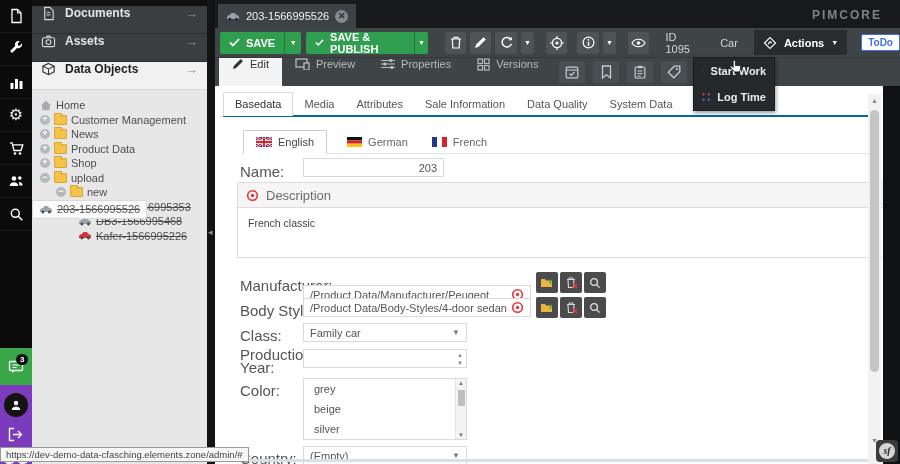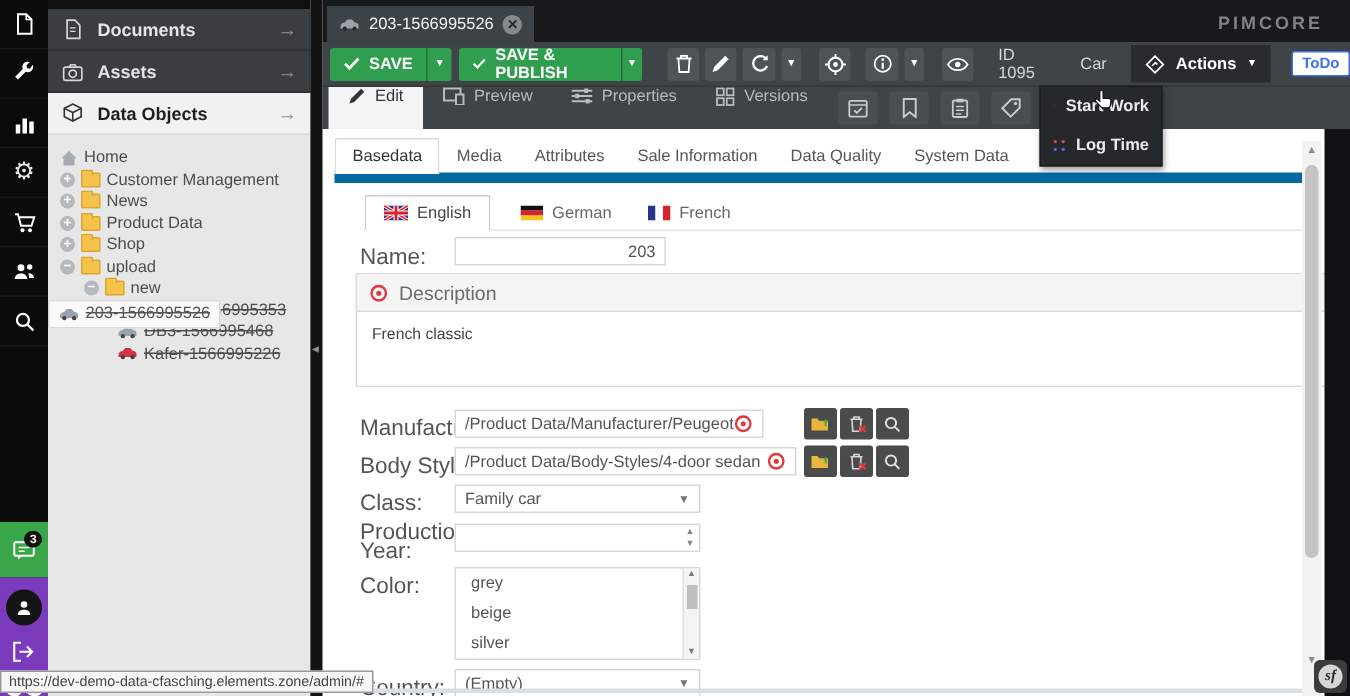--- a/index.html
+++ b/index.html
@@ -18,21 +18,21 @@
   .rail-purple { position:absolute; left:0; top:385px; width:32px; height:79px; background:#7c3abd; }
   .rail-avatar { position:absolute; left:4px; top:8px; width:24px; height:24px; border-radius:50%;
                  background:#141414; display:flex; align-items:center; justify-content:center; }
   .rail-logout { position:absolute; left:7px; top:42px; }
   .rail-logo { position:absolute; left:3px; top:64px; color:#fff; font-weight:bold; font-size:17px;
                letter-spacing:1px; }
   .gear-glyph { color:#e8e8e8; font-size:16px; line-height:16px; }
 
   
   .panel { position:absolute; left:32px; top:0; width:175px; height:464px; background:#101010; z-index:10; }
-  .acc-head { height:28px; margin-top:0; background:#3a3e41; display:flex; align-items:center;
+  .acc-head { height:28px; margin-top:0; background:#3a3e41; display:flex; align-items:flex-start;
               padding:0 9px; gap:9px; border-bottom:1px solid #2c2f32; cursor:pointer; }
   .acc-head .lbl { color:#e3e6e8; font-size:12px; font-weight:bold; flex:1; }
   .acc-head .arr { color:#8d9397; font-size:13px; }
   .acc-head.light { background:#f1f1f1; border-bottom:1px solid #d7d7d7; }
   .acc-head.light .lbl { color:#1e1e1e; }
   .acc-head.light .arr { color:#8d9397; }
   .tree { position:absolute; left:0; top:90px; width:175px; height:374px; background:#e7e7e7;
           padding-top:8px; font-size:11px; color:#4d4d4d; }
   .trow { height:14.5px; display:flex; align-items:center; gap:4px; padding-left:8px; cursor:pointer; white-space:nowrap; }
   .trow.sel { background:#fafafa; }
@@ -83,21 +83,21 @@
   .row2 { position:absolute; left:0; top:58px; width:685px; height:28px; background:#3f4447;
           display:flex; align-items:stretch; padding-left:4px; }
   .r2tab { display:flex; align-items:flex-start; gap:6px; padding:0 13px; color:#b7bcbf; font-size:11px;
            font-weight:normal; cursor:pointer; }
   .r2tab.active { background:#f4f4f4; color:#333; }
   .r2icon { width:26px; display:flex; align-items:center; justify-content:center; margin:3px 4px;
             background:#484e52; border-radius:2px; cursor:pointer; }
 
   .content { position:absolute; left:0; top:86px; width:685px; height:378px; background:#fff; overflow:hidden; }
   .ctabs { position:absolute; left:8px; top:6px; right:32px; display:flex; align-items:flex-end;
-           border-bottom:7px solid #0369a1; }
+           border-bottom:2px solid #0369a1; }
   .ctab { padding:5px 11px; font-size:11px; color:#555; cursor:pointer; }
   .ctab.active { background:#fff; border:1px solid #d9d9d9; border-bottom:1px solid #fff;
                  margin-bottom:-1px; border-radius:2px 2px 0 0; color:#333; }
   .ltabs { position:absolute; left:28px; top:42px; right:32px; height:26px; display:flex;
            align-items:flex-end; gap:16px; border-bottom:1px solid #e4e4e4; }
   .ltab { display:flex; align-items:center; gap:6px; font-size:11px; color:#666; padding:5px 4px;
           cursor:pointer; }
   .ltab.active { border:1px solid #ccc; border-bottom:1px solid #fff; margin-bottom:-1px;
                  background:#fff; border-radius:2px 2px 0 0; padding:5px 12px; color:#444; }
 
@@ -537,21 +537,21 @@
           <svg width="13" height="13" viewBox="0 0 13 13">
               <circle cx="6.5" cy="6.5" r="4.8" fill="none" stroke="#e0393e" stroke-width="1.6"></circle>
               <circle cx="6.5" cy="6.5" r="1.7" fill="#e0393e"></circle>
             </svg>
           <span>Description</span>
         </div>
         <div class="desc-b">French classic</div>
       </div>
 
       <span class="flabel" style="left:25px; top:191px;">Manufacturer:</span>
-      <div class="href-field" style="left:88px; top:187px; width:206px;">
+      <div class="href-field" style="left:88px; top:199px; width:228px;">
         <span class="v">/Product Data/Manufacturer/Peugeot</span>
         <svg width="13" height="13" viewBox="0 0 13 13">
             <circle cx="6.5" cy="6.5" r="4.8" fill="none" stroke="#e0393e" stroke-width="1.6"></circle>
             <circle cx="6.5" cy="6.5" r="1.7" fill="#e0393e"></circle>
           </svg>
       </div>
       <div class="dark-btn" style="left:321px; top:186px;">
         <svg width="14" height="11" viewBox="0 0 14 11">
             <path d="M1 2h4l1 1.5h6V10H1z" fill="#e9b53d"></path>
             <path d="M10.5 2.5l2 2h-1.3V7h-1.4V4.5H8.5z" fill="#43b04a"></path>

